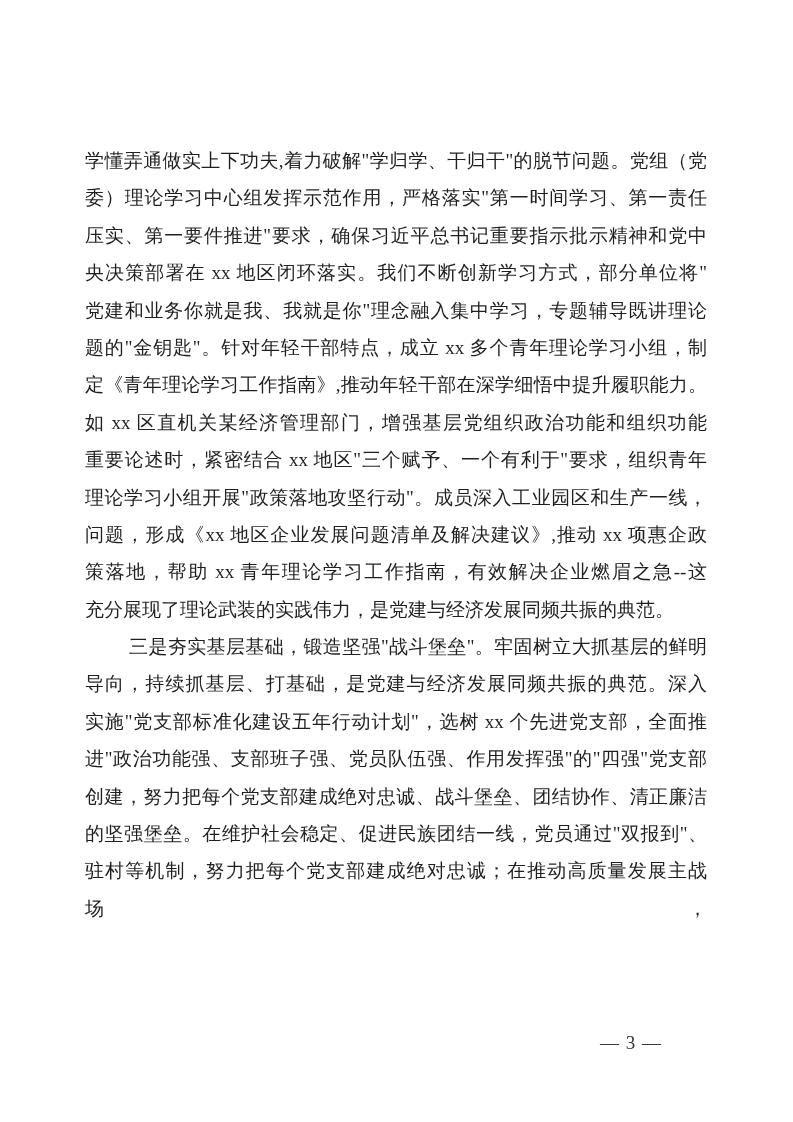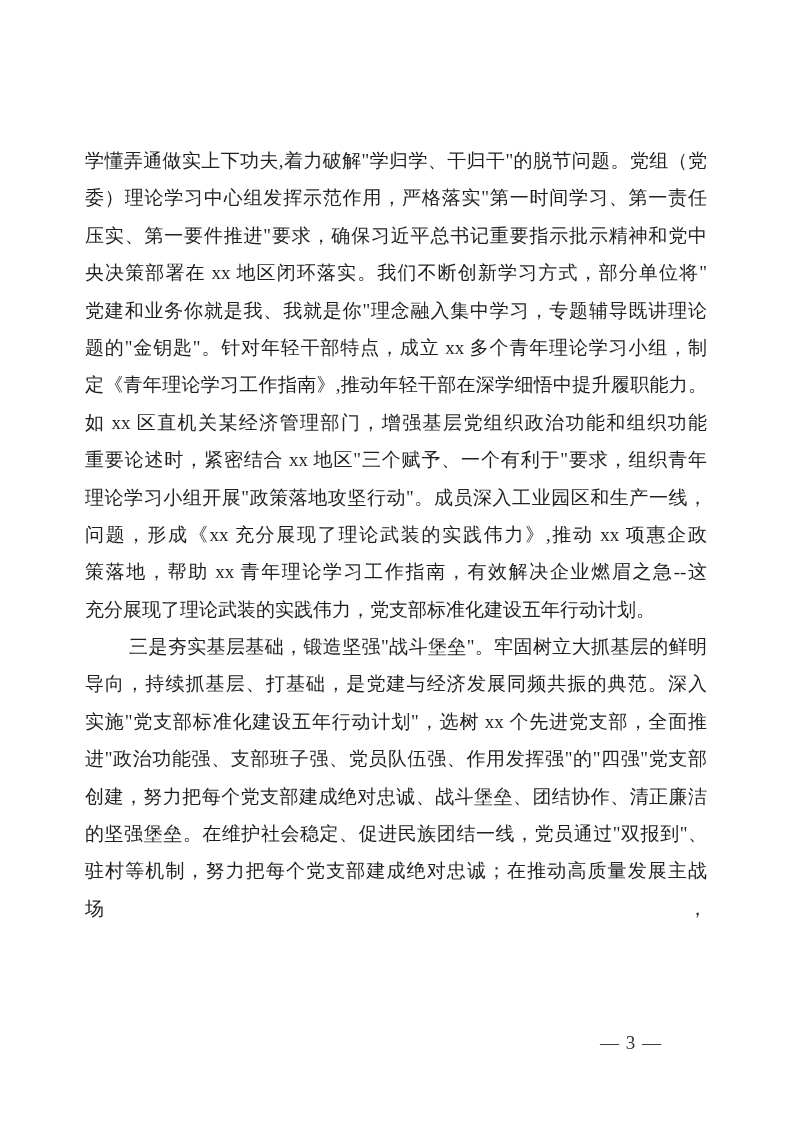--- a/index.html
+++ b/index.html
@@ -54,23 +54,23 @@
     <div class="line">学懂弄通做实上下功夫,着力破解"学归学、干归干"的脱节问题。党组（党</div>
     <div class="line">委）理论学习中心组发挥示范作用，严格落实"第一时间学习、第一责任</div>
     <div class="line">压实、第一要件推进"要求，确保习近平总书记重要指示批示精神和党中</div>
     <div class="line">央决策部署在 xx 地区闭环落实。我们不断创新学习方式，部分单位将"</div>
     <div class="line">党建和业务你就是我、我就是你"理念融入集中学习，专题辅导既讲理论</div>
     <div class="line">题的"金钥匙"。针对年轻干部特点，成立 xx 多个青年理论学习小组，制</div>
     <div class="line">定《青年理论学习工作指南》,推动年轻干部在深学细悟中提升履职能力。</div>
     <div class="line">如 xx 区直机关某经济管理部门，增强基层党组织政治功能和组织功能</div>
     <div class="line">重要论述时，紧密结合 xx 地区"三个赋予、一个有利于"要求，组织青年</div>
     <div class="line">理论学习小组开展"政策落地攻坚行动"。成员深入工业园区和生产一线，</div>
-    <div class="line">问题，形成《xx 充分展现了理论武装的实践伟力》,推动 xx 项惠企政</div>
+    <div class="line">问题，形成《xx 地区企业发展问题清单及解决建议》,推动 xx 项惠企政</div>
     <div class="line">策落地，帮助 xx 青年理论学习工作指南，有效解决企业燃眉之急--这</div>
-    <div class="line para-last">充分展现了理论武装的实践伟力，党支部标准化建设五年行动计划。</div>
+    <div class="line para-last">充分展现了理论武装的实践伟力，是党建与经济发展同频共振的典范。</div>
     <div class="line indent">三是夯实基层基础，锻造坚强"战斗堡垒"。牢固树立大抓基层的鲜明</div>
     <div class="line">导向，持续抓基层、打基础，是党建与经济发展同频共振的典范。深入</div>
     <div class="line">实施"党支部标准化建设五年行动计划"，选树 xx 个先进党支部，全面推</div>
     <div class="line">进"政治功能强、支部班子强、党员队伍强、作用发挥强"的"四强"党支部</div>
     <div class="line">创建，努力把每个党支部建成绝对忠诚、战斗堡垒、团结协作、清正廉洁</div>
     <div class="line">的坚强堡垒。在维护社会稳定、促进民族团结一线，党员通过"双报到"、</div>
     <div class="line">驻村等机制，努力把每个党支部建成绝对忠诚；在推动高质量发展主战场，</div>
   </div>
   <div class="page-number">— 3 —</div>
 </div>

